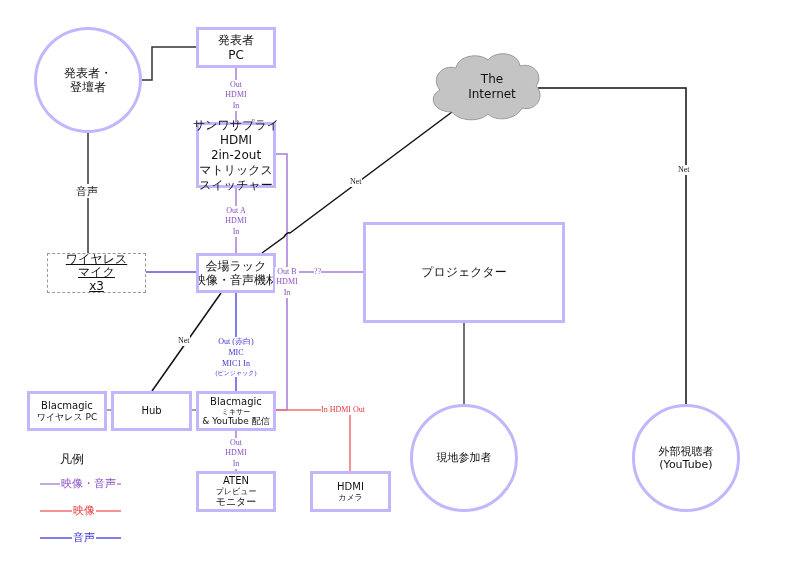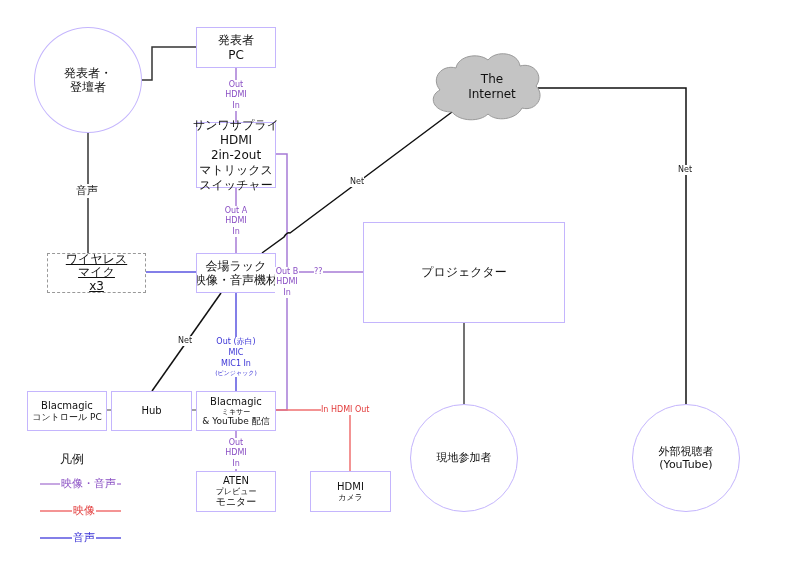--- a/index.html
+++ b/index.html
@@ -1,27 +1,27 @@
 <!DOCTYPE html>
 <html><head>
 <meta charset="utf-8">
 <style>
   html, body { margin: 0; padding: 0; background: #ffffff; }
   body { width: 800px; height: 566px; position: relative; overflow: hidden; font-family: "DejaVu Sans", sans-serif; color: #111; }
   #diagram { position: absolute; left: 0; top: 0; width: 800px; height: 566px; }
-  .node { position: absolute; box-sizing: border-box; border: 1px solid #c4b5fd; background: #fff; display: flex; flex-direction: column; align-items: center; justify-content: center; text-align: center; line-height: 1.2; }
+  .node { position: absolute; box-sizing: border-box; border: 3px solid #c4b5fd; background: #fff; display: flex; flex-direction: column; align-items: center; justify-content: center; text-align: center; line-height: 1.2; }
   .node.dashed { border: 1px dashed #999; }
   .node.circle { border-radius: 50%; }
   .node span { display: block; white-space: nowrap; }
   .serif { font-family: "DejaVu Serif", serif; }
   .f12 { font-size: 12px; }
   .f11 { font-size: 11px; }
   .f10 { font-size: 10px; }
   .f8 { font-size: 8px; }
-  .lbl { position: absolute; font-size: 8px; text-align: center; line-height: 1.3; white-space: nowrap; background: #fff; }
+  .lbl { position: absolute; font-size: 8px; text-align: center; line-height: 1.3; white-space: nowrap; background: #fff; font-family: Liberation Serif, serif; }
   .lbl span { display: block; }
   .purple { color: #8a4fc4; }
   .blue { color: #3a33d6; margin-top: 16px; }
   .red { color: #e23b3b; }
   .black { color: #222; }
   .cloud-text { position: absolute; left: 440px; top: 72px; width: 104px; text-align: center; font-size: 12px; line-height: 1.25; }
   .legend-title { position: absolute; left: 60px; top: 451px; font-size: 12px; }
   .legend-item { position: absolute; font-size: 11px; background: #fff; padding: 0 1px; line-height: 1; }
 </style>
 </head>
@@ -102,21 +102,21 @@
   <span>プロジェクター</span>
 </div>
 
 <div class="cloud-text">
   <span style="display:block">The</span>
   <span style="display:block">Internet</span>
 </div>
 
 <div class="node f10" style="left:27px;top:391px;width:80px;height:40px;">
   <span>Blacmagic</span>
-  <span class="f8" style="font-size:9px">コントロール PC</span>
+  <span class="f8" style="font-size:9px">ワイヤレス PC</span>
 </div>
 
 <div class="node f10" style="left:111px;top:391px;width:81px;height:40px;">
   <span>Hub</span>
 </div>
 
 <div class="node f10" style="left:196px;top:391px;width:80px;height:40px;line-height:1.15;">
   <span>Blacmagic</span>
   <span style="font-size:7px">ミキサー</span>
   <span style="font-size:9px">&amp; YouTube 配信</span>

